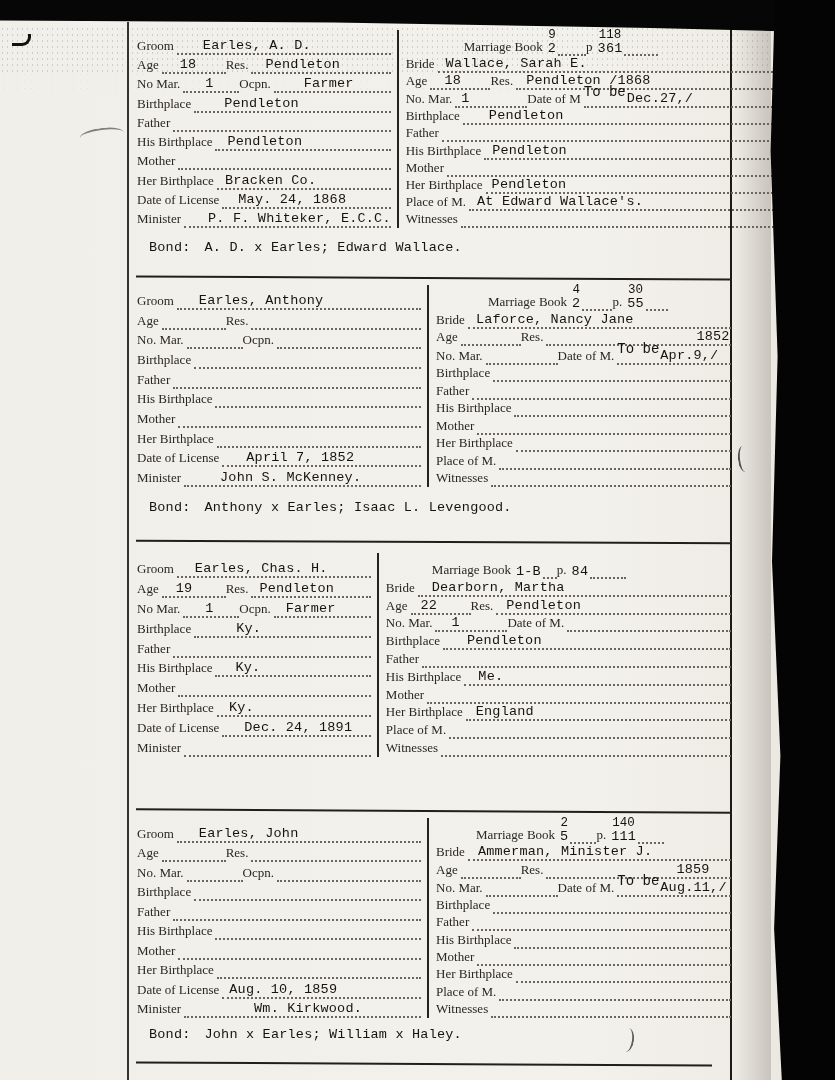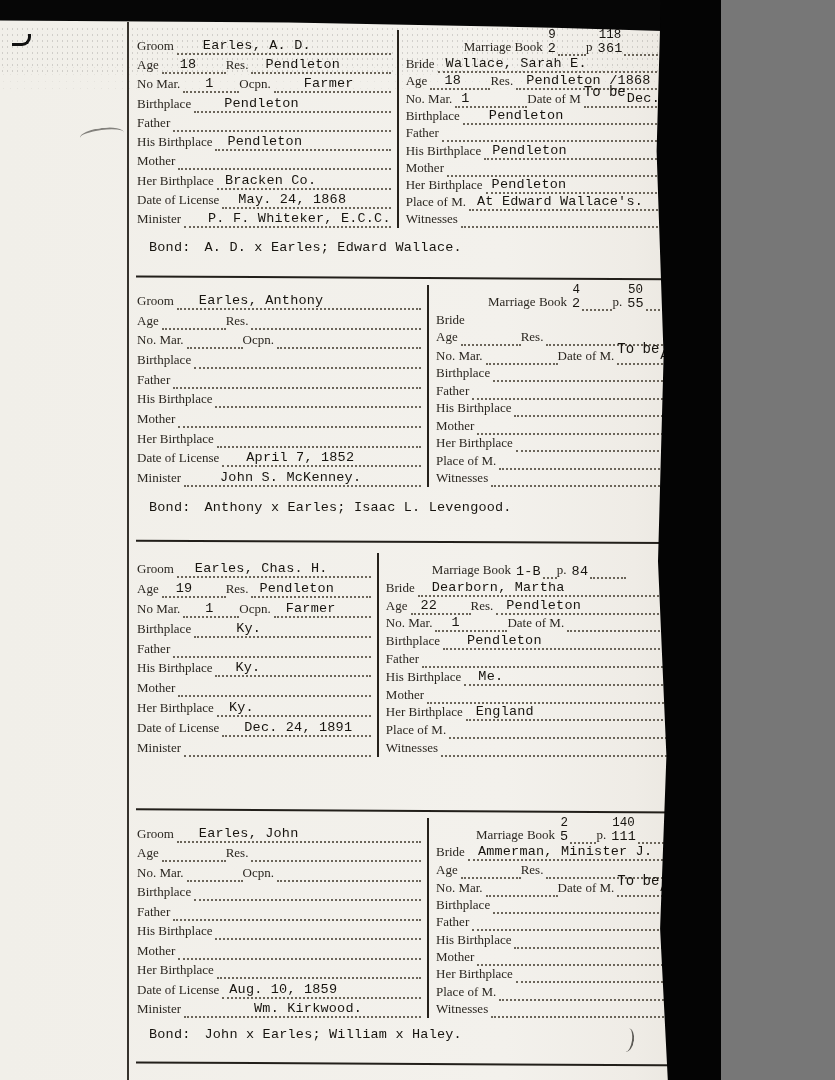--- a/index.html
+++ b/index.html
@@ -1,16 +1,16 @@
 <!DOCTYPE html>
 <html><head>
 <meta charset="utf-8">
 <style>
   html,body{margin:0;padding:0;background:#777;}
-  .canvas{position:relative;width:721px;height:1080px;overflow:hidden;
+  .canvas{position:relative;width:835px;height:1080px;overflow:hidden;
     background:linear-gradient(90deg,#f1efe9 0%,#f3f1ec 70%,#efece6 88%,#e7e3dc 100%);
     font-family:"Liberation Serif",serif;}
   
   .top-band{position:absolute;top:0;left:0;width:100%;height:34px;background:#060606;
     clip-path:polygon(0 0,100% 0,100% 96%,78% 82%,40% 66%,0 60%);}
   .right-band{position:absolute;top:0;right:0;width:70px;height:100%;background:#040404;
     clip-path:polygon(14% 0,100% 0,100% 100%,24% 100%,13% 86%,22% 70%,10% 52%,18% 33%,8% 14%);}
   .edge-shade{position:absolute;top:0;left:733px;width:38px;height:100%;
     background:linear-gradient(90deg,rgba(110,104,94,0) 0%,rgba(110,104,94,.28) 100%);}
   .v-rule-right{position:absolute;left:730px;top:22px;height:1058px;width:2px;background:#1d1a16;}
@@ -311,27 +311,30 @@
       <div class="colR">
         <div class="bookrow" style="padding-left:52px;">
             <span class="l">Marriage Book</span>
             <span class="stack">
               <span class="supnum">4</span>
               <span class="v">2</span>
             </span>
             <span class="s sf" style="width:30px"></span>
             <span class="l">p.</span>
             <span class="stack">
-              <span class="supnum">50</span>
+              <span class="supnum">30</span>
               <span class="v">55</span>
             </span>
             <span class="s sf" style="width:22px"></span>
           </div>
         <div class="r">
             <span class="l">Bride</span>
+            <span class="s">
+              <span class="v" style="margin-left:8px">Laforce, Nancy Jane</span>
+            </span>
           </div>
         <div class="r">
             <span class="l">Age</span>
             <span class="s" style="flex:0 0 60px">
               <span class="v"></span>
             </span>
             <span class="l">Res.</span>
             <span class="s">
               <span class="v"></span>
               <span class="v yearv">1852</span>

